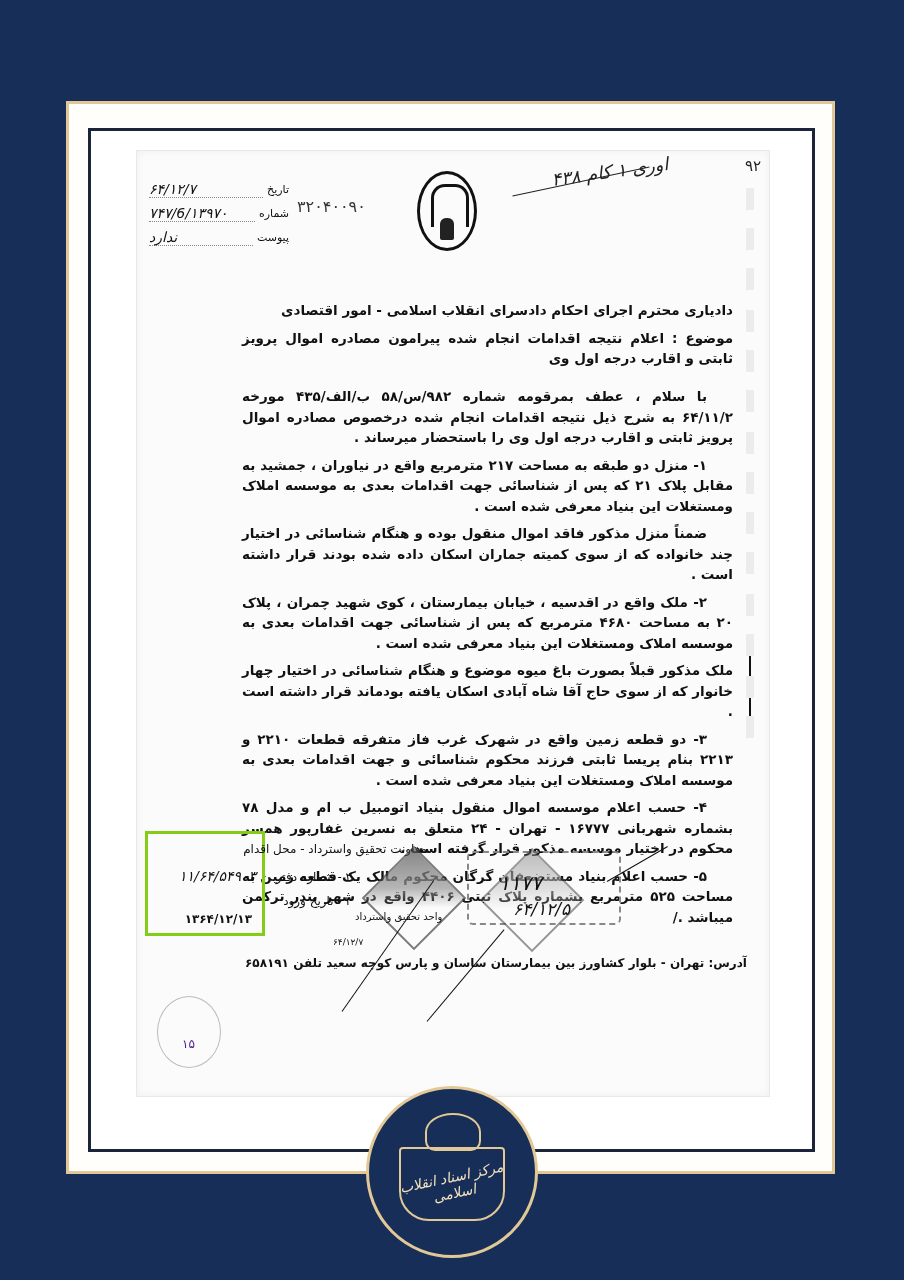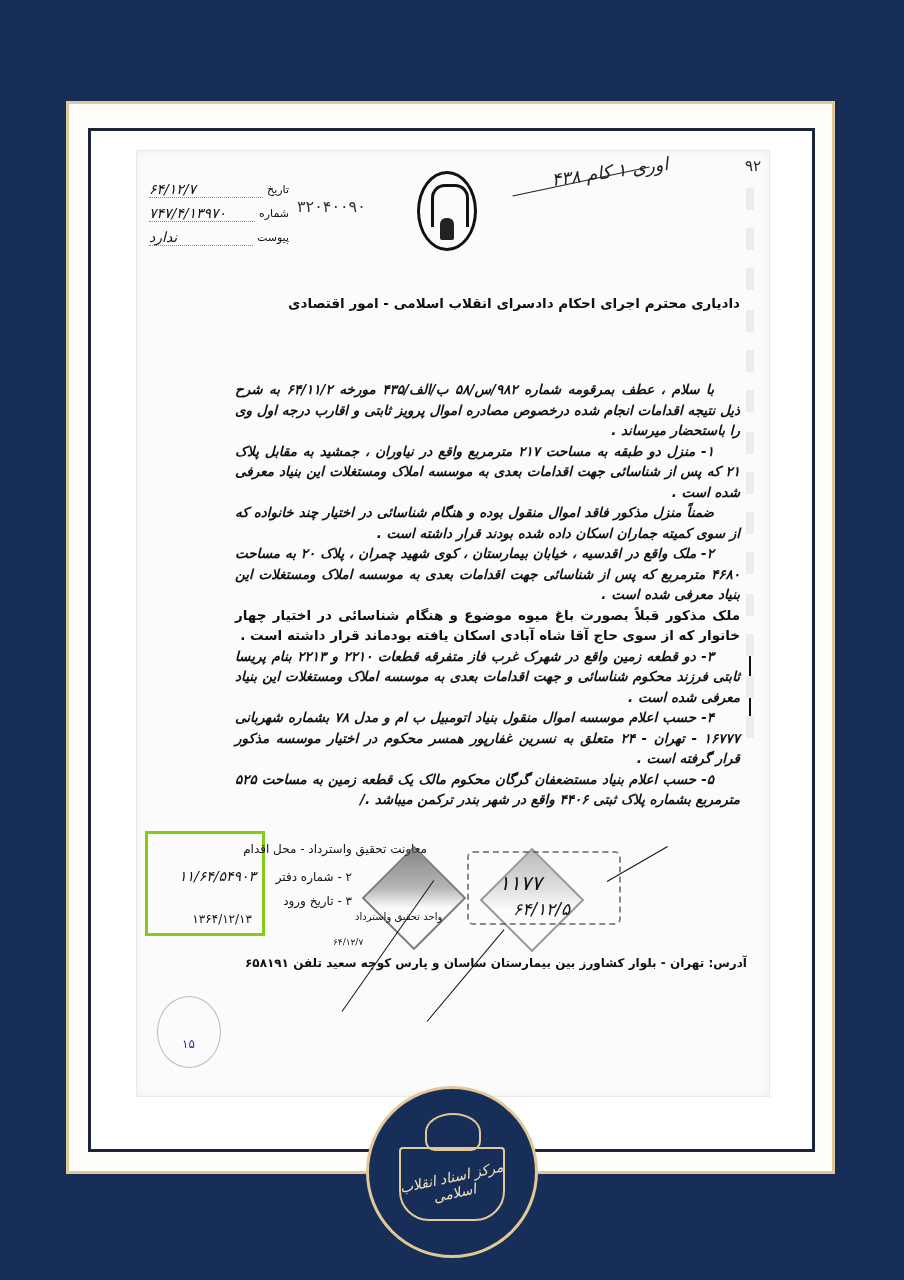--- a/index.html
+++ b/index.html
@@ -14,22 +14,22 @@
   .hand-line { position:absolute; right:118px; top:30px; width:140px; height:1px; background:#222; transform:rotate(-12deg); }
   .emblem { position:absolute; left:280px; top:20px; width:60px; height:80px; border:3px solid #111; border-radius:50%; box-sizing:border-box; }
   .emblem:before { content:""; position:absolute; left:11px; top:10px; width:32px; height:40px; border:3px solid #111; border-bottom:none; border-radius:14px 14px 0 0; }
   .emblem:after { content:""; position:absolute; left:20px; top:44px; width:14px; height:22px; background:#222; border-radius:6px 6px 2px 2px; }
   .reg-number { position:absolute; left:160px; top:46px; font-size:16px; color:#333; letter-spacing:2px; }
   .meta { position:absolute; left:12px; top:26px; width:140px; font-size:12px; color:#111; }
   .meta-row { display:flex; flex-direction:row-reverse; gap:4px; height:24px; align-items:center; }
   .meta-label { font-size:11px; }
   .meta-value { font-size:14px; font-style:italic; border-bottom:1px dotted #888; flex:1; text-align:left; }
   .body-text { position:absolute; left:98px; width:505px; font-size:13.5px; line-height:20.5px; font-weight:bold; color:#111; direction:rtl; text-align:justify; }
-  .body-text p { margin:0; }
-  .indent { text-indent:26px;font-style:italic; }
+  .body-text p { margin:7px; }
+  .indent { text-indent:26px; }
   .stamp-box { position:absolute; left:8px; top:680px; width:120px; height:105px; border:3px solid #84cc16; box-sizing:border-box; }
   .stamp-text { position:absolute; font-size:12px; color:#111; direction:rtl; white-space:nowrap; }
   .stamp-diamond { position:absolute; width:70px; height:70px; border:2px solid #444; transform:rotate(45deg); background:linear-gradient(135deg,#555 0%,#999 40%,transparent 60%); opacity:0.7; }
   .stamp-rect { position:absolute; left:330px; top:700px; width:150px; height:70px; border:2px dashed #888; border-radius:6px; }
   .stamp-num { position:absolute; font-size:20px; font-style:italic; color:#111; }
   .address { position:absolute; left:108px; top:805px; font-size:12px; font-weight:bold; color:#111; direction:rtl; white-space:nowrap; }
   .round-stamp { position:absolute; left:20px; top:845px; width:62px; height:70px; border:1px solid #bbb; border-radius:50%; }
   .bracket { position:absolute; left:598px; top:485px; width:14px; height:95px; border-right:2px solid #111; }
   .signature { position:absolute; border-top:1.5px solid #111; transform-origin:left; }
   .logo { position:absolute; left:366px; top:1086px; width:172px; height:172px; border-radius:50%; background:#172f58; border:3px solid #e2c896; box-sizing:border-box; }
@@ -51,51 +51,52 @@
   <div class="emblem"></div>
   <div class="reg-number">۳۲۰۴۰۰۹۰</div>
 
   <div class="meta">
     <div class="meta-row">
       <span class="meta-label">تاریخ</span>
       <span class="meta-value">۶۴/۱۲/۷</span>
     </div>
     <div class="meta-row">
       <span class="meta-label">شماره</span>
-      <span class="meta-value">۷۴۷/۴/۱۳۹۷۰</span>
+      <span class="meta-value">۷۴۷/6/۱۳۹۷۰</span>
     </div>
     <div class="meta-row">
       <span class="meta-label">پیوست</span>
       <span class="meta-value">ندارد</span>
     </div>
   </div>
 
   <div class="body-text" style="top:142px;">
     <p>دادیاری محترم اجرای احکام دادسرای انقلاب اسلامی - امور اقتصادی</p>
+    <p>موضوع : اعلام نتیجه اقدامات انجام شده پیرامون مصادره اموال پرویز ثابتی و اقارب درجه اول وی</p>
   </div>
 
   <div class="body-text" style="top:228px;">
     <p class="indent">با سلام ، عطف بمرقومه شماره ۹۸۲/س/۵۸ ب/الف/۴۳۵ مورخه ۶۴/۱۱/۲ به شرح ذیل نتیجه اقدامات انجام شده درخصوص مصادره اموال پرویز ثابتی و اقارب درجه اول وی را باستحضار میرساند .</p>
     <p class="indent">۱- منزل دو طبقه به مساحت ۲۱۷ مترمربع واقع در نیاوران ، جمشید به مقابل پلاک ۲۱ که پس از شناسائی جهت اقدامات بعدی به موسسه املاک ومستغلات این بنیاد معرفی شده است .</p>
     <p class="indent">ضمناً منزل مذکور فاقد اموال منقول بوده و هنگام شناسائی در اختیار چند خانواده که از سوی کمیته جماران اسکان داده شده بودند قرار داشته است .</p>
     <p class="indent">۲- ملک واقع در اقدسیه ، خیابان بیمارستان ، کوی شهید چمران ، پلاک ۲۰ به مساحت ۴۶۸۰ مترمربع که پس از شناسائی جهت اقدامات بعدی به موسسه املاک ومستغلات این بنیاد معرفی شده است .</p>
     <p>ملک مذکور قبلاً بصورت باغ میوه موضوع و هنگام شناسائی در اختیار چهار خانوار که از سوی حاج آقا شاه آبادی اسکان یافته بودماند قرار داشته است .</p>
     <p class="indent">۳- دو قطعه زمین واقع در شهرک غرب فاز متفرقه قطعات ۲۲۱۰ و ۲۲۱۳ بنام پریسا ثابتی فرزند محکوم شناسائی و جهت اقدامات بعدی به موسسه املاک ومستغلات این بنیاد معرفی شده است .</p>
     <p class="indent">۴- حسب اعلام موسسه اموال منقول بنیاد اتومبیل ب ام و مدل ۷۸ بشماره شهربانی ۱۶۷۷۷ - تهران - ۲۴ متعلق به نسرین غفارپور همسر محکوم در اختیار موسسه مذکور قرار گرفته است .</p>
     <p class="indent">۵- حسب اعلام بنیاد مستضعفان گرگان محکوم مالک یک قطعه زمین به مساحت ۵۲۵ مترمربع بشماره پلاک ثبتی ۴۴۰۶ واقع در شهر بندر ترکمن میباشد ./</p>
   </div>
 
   <div class="bracket"></div>
 
   <div class="stamp-box">
     <span class="stamp-text" style="right:-165px; top:8px;">معاونت تحقیق واسترداد - محل اقدام</span>
     <span class="stamp-text" style="right:6px; top:34px; font-size:14px; font-style:italic;">۱۱/۶۴/۵۴۹۰۳</span>
     <span class="stamp-text" style="right:-90px; top:36px;">۲ - شماره دفتر</span>
     <span class="stamp-text" style="right:-90px; top:60px;">۳ - تاریخ ورود</span>
-    <span class="stamp-text" style="right:10px; top:78px; font-weight:normal;">۱۳۶۴/۱۲/۱۳</span>
+    <span class="stamp-text" style="right:10px; top:78px; font-weight:bold;">۱۳۶۴/۱۲/۱۳</span>
   </div>
 
   <div class="stamp-diamond" style="left:240px; top:710px;"></div>
   <span class="stamp-text" style="left:218px; top:760px; font-size:10px;">واحد تحقیق واسترداد</span>
 
   <div class="stamp-rect"></div>
   <div class="stamp-diamond" style="left:358px; top:712px; background:linear-gradient(135deg,#888 0%,#ccc 40%,transparent 60%); opacity:0.55;"></div>
   <span class="stamp-num" style="left:362px; top:720px;">۱۱۷۷</span>
   <span class="stamp-num" style="left:376px; top:748px; font-size:17px;">۶۴/۱۲/۵</span>
 

